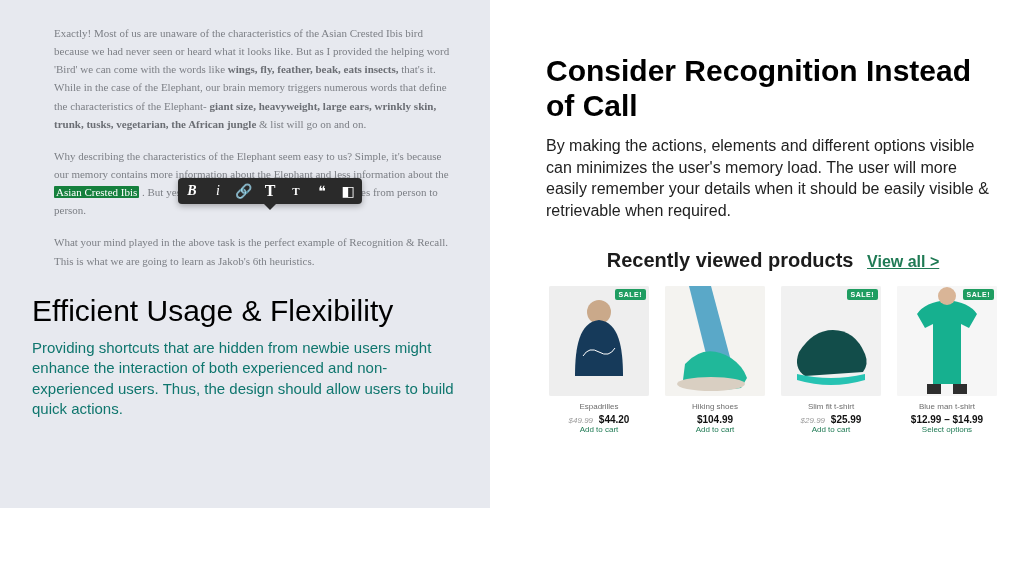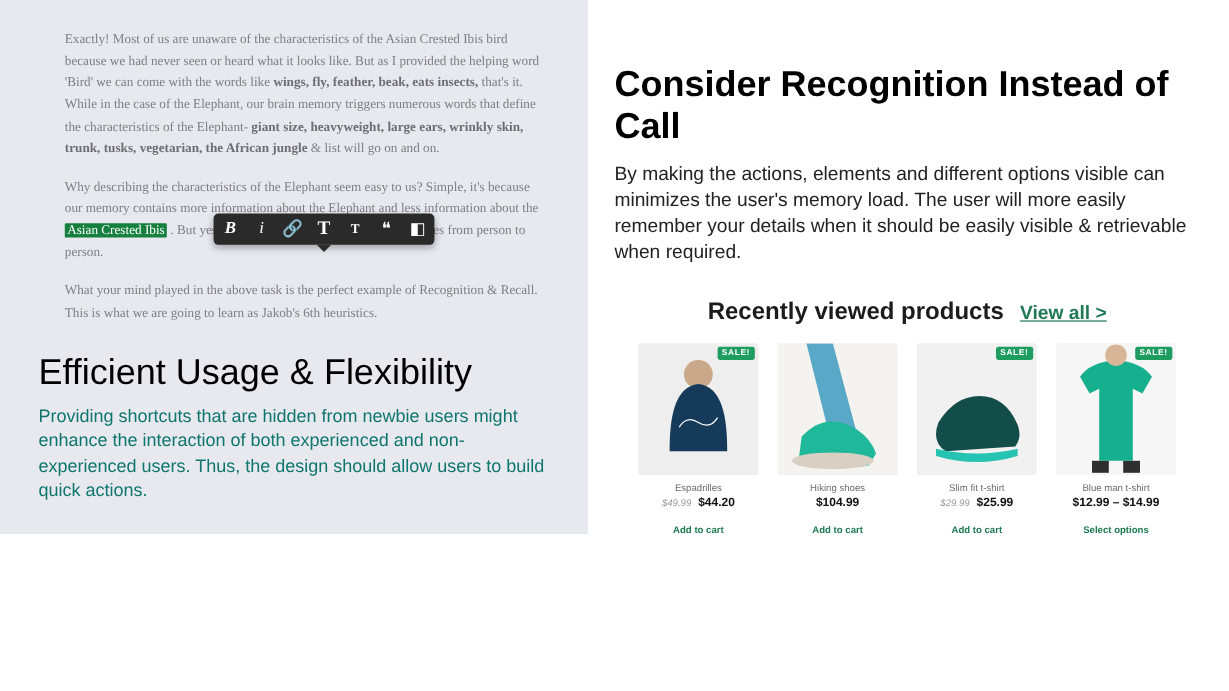--- a/index.html
+++ b/index.html
@@ -11,32 +11,32 @@
     background: #fff;
     overflow: hidden;
   }
   .page {
     display: flex;
     width: 1024px;
     height: 576px;
   }
   .col-left {
     width: 490px;
-    height: 445px;
+    height: 508px;
     background: #e7e9ef;
     box-sizing: border-box;
     padding: 0;
     position: relative;
   }
   .col-right {
     width: 534px;
     height: 576px;
     background: #fff;
     box-sizing: border-box;
-    padding: 24px 24px 0 22px;
+    padding: 24px 24px 0 56px;
     position: relative;
   }
 
   
   .article {
     margin: 24px 34px 0 54px;
     font-family: Georgia, 'Times New Roman', serif;
     color: #7c7f85;
     font-size: 11px;
     line-height: 1.65;
@@ -183,24 +183,24 @@
     color: #111;
   }
   .price .old {
     color: #9a9a9a;
     font-weight: 400;
     font-size: 8px;
     margin-right: 3px;
     font-style: italic;
   }
   .cta {
-    margin-top: 12px;
+    margin-top: 0;
     color: #1f7a54;
     font-size: 8px;
-    font-weight: 700;
+    font-weight: 400;
     cursor: pointer;
     text-align: center;
   }
 
   
   svg { display:block; }
 </style>
 </head>
 <body>
 

